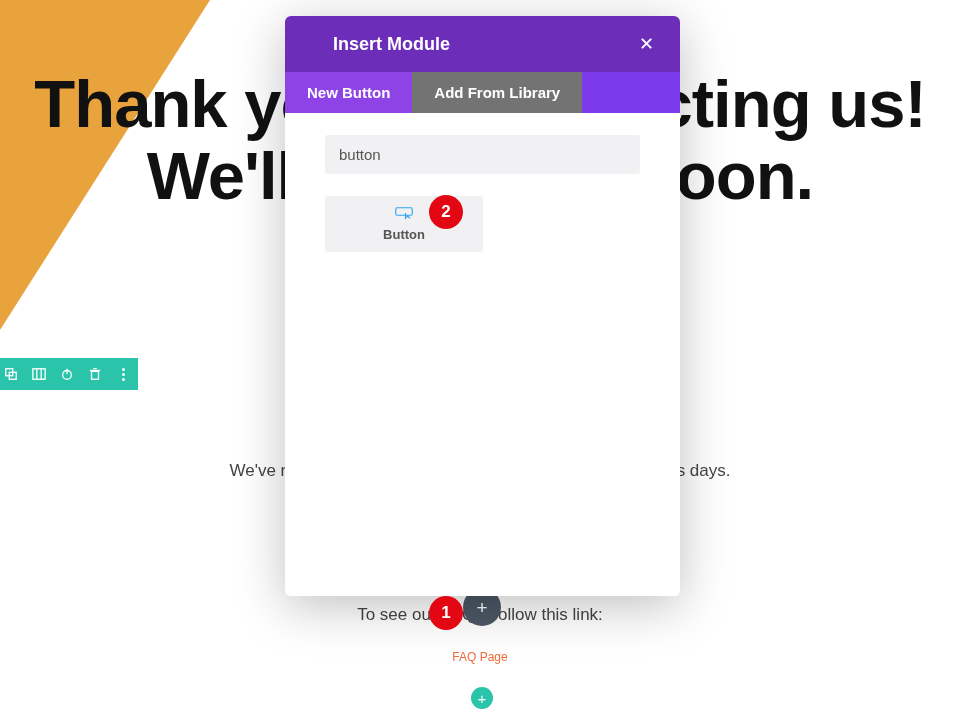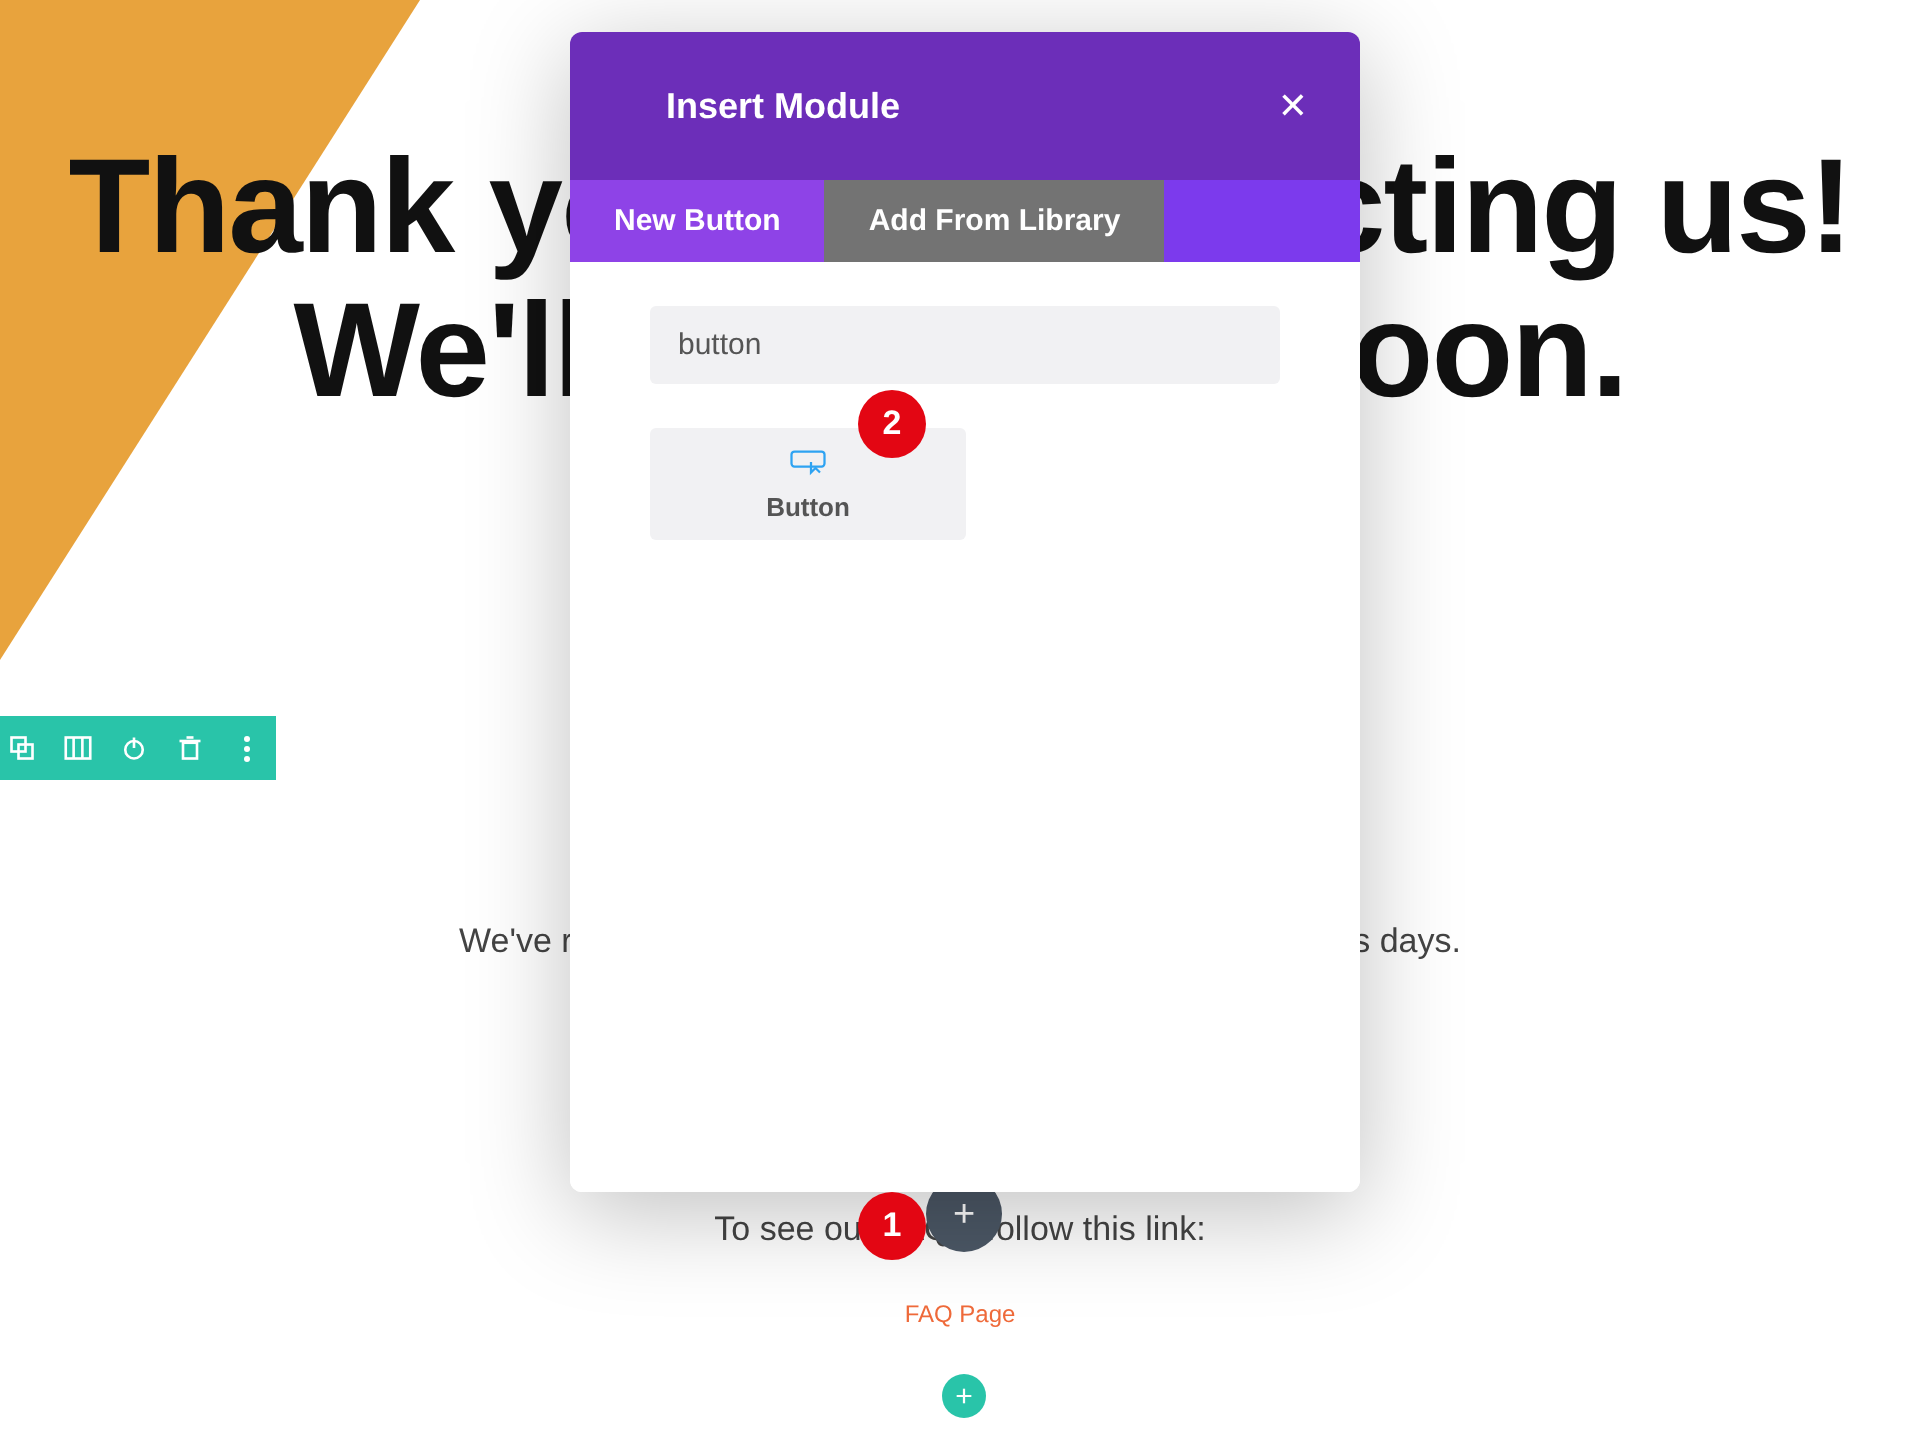--- a/index.html
+++ b/index.html
@@ -21,21 +21,21 @@
 .bt2 { top: 557px; }
 .bt3 { top: 605px; }
 .faq-link { position: absolute; top: 650px; left: 0; right: 0; text-align: center; color: #ef6a3a; font-size: 12px; cursor: pointer; }
 
 .add-circle { position: absolute; top: 588px; left: 463px; width: 38px; height: 38px; border-radius: 50%; background: #4c5866; display: flex; align-items: center; justify-content: center; cursor: pointer; }
 .add-circle-green { position: absolute; top: 687px; left: 471px; width: 22px; height: 22px; border-radius: 50%; background: #29c4a9; display: flex; align-items: center; justify-content: center; cursor: pointer; }
 .plus { color: #fff; font-size: 19px; font-weight: 300; line-height: 1; }
 .plus-sm { color: #fff; font-size: 15px; font-weight: 400; line-height: 1; }
 
 .modal { position: absolute; top: 16px; left: 285px; width: 395px; height: 580px; background: #fff; border-radius: 6px; box-shadow: 0 10px 50px rgba(0,0,0,0.25); overflow: hidden; display: flex; flex-direction: column; }
-.modal-header { background: #6c2eb9; color: #fff; height: 74px; display: flex; align-items: center; justify-content: space-between; padding: 0 26px 0 48px; }
+.modal-header { background: #6c2eb9; color: #fff; height: 56px; display: flex; align-items: center; justify-content: space-between; padding: 0 26px 0 48px; }
 .modal-title { font-size: 18px; font-weight: 600; }
 .modal-close { font-size: 18px; cursor: pointer; font-weight: 300; }
 .modal-tabs { display: flex; }
 .modal-tab { flex: 0 0 auto; padding: 12px 22px; font-size: 15px; font-weight: 600; color: #fff; cursor: pointer; }
 .tab-active { background: #8e43e7; }
 .tab-inactive { background: #737373; }
 .tab-fill { flex: 1; background: #7c3aed; }
 .modal-body { flex: 1; background: #fff; padding: 22px 40px; }
 .search-input { width: 100%; border: none; background: #f1f1f3; border-radius: 3px; padding: 11px 14px; font-size: 15px; color: #555; outline: none; }
 .module-grid { margin-top: 22px; display: flex; gap: 12px; }

